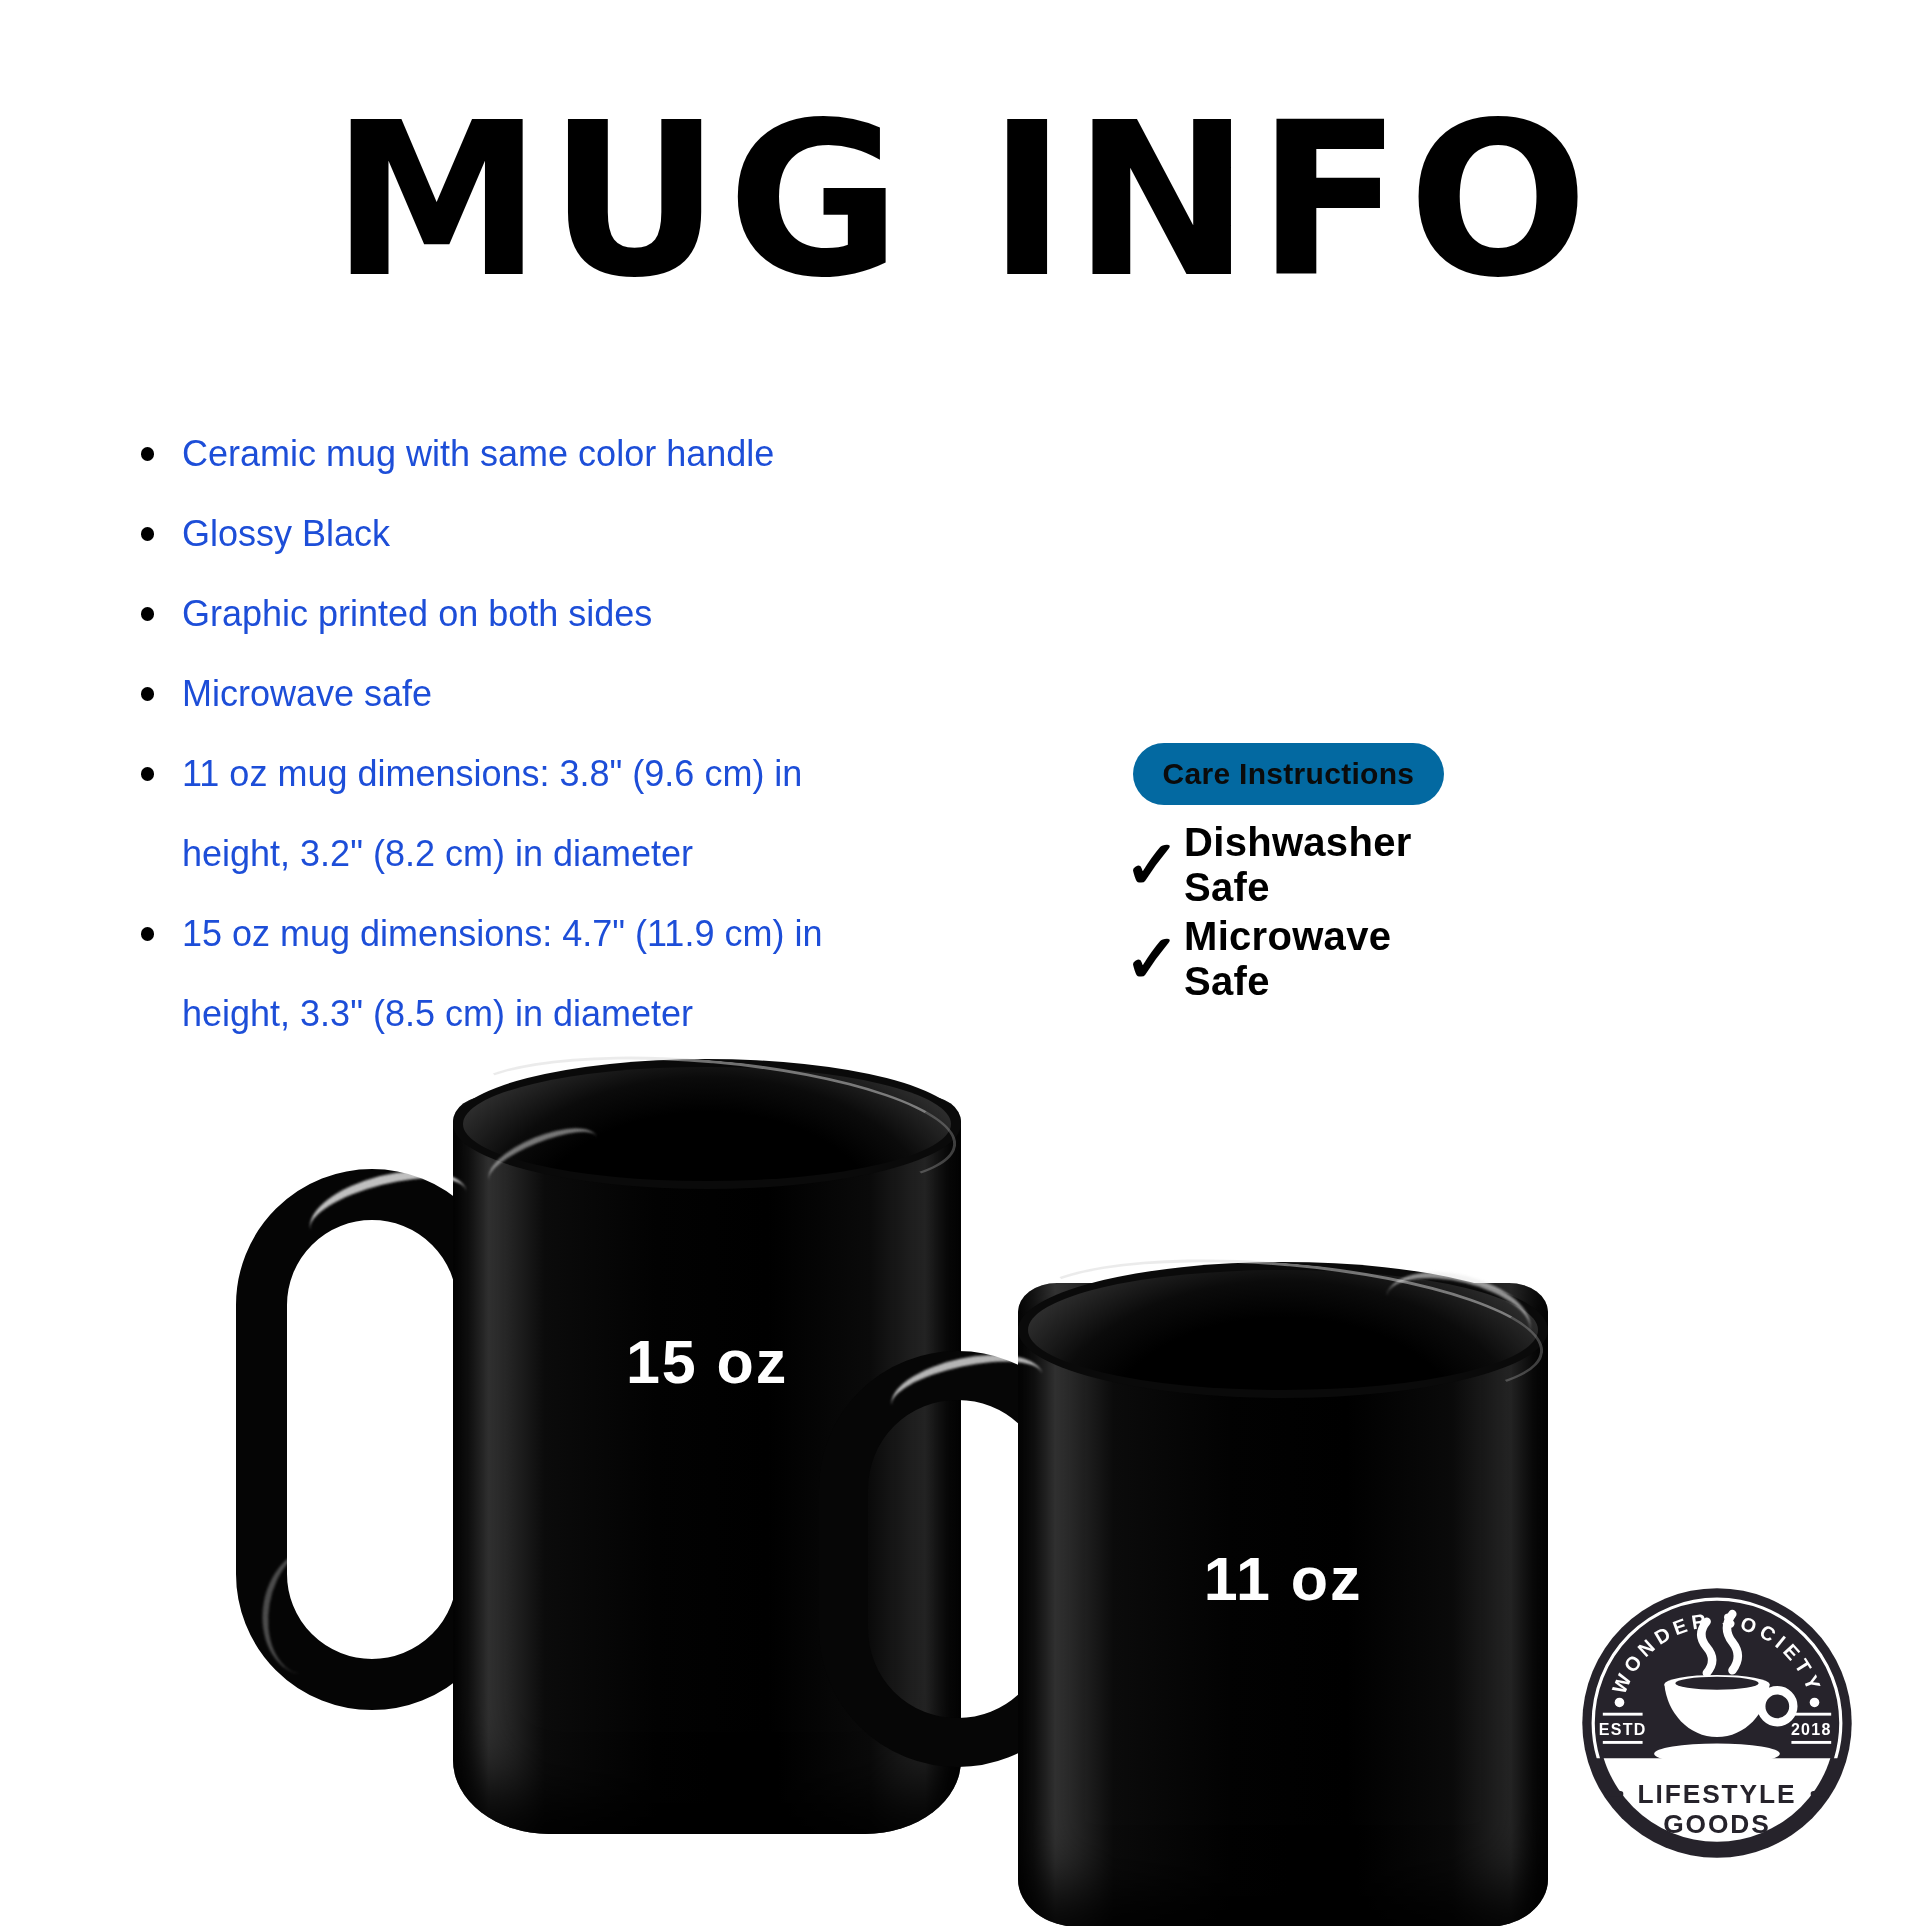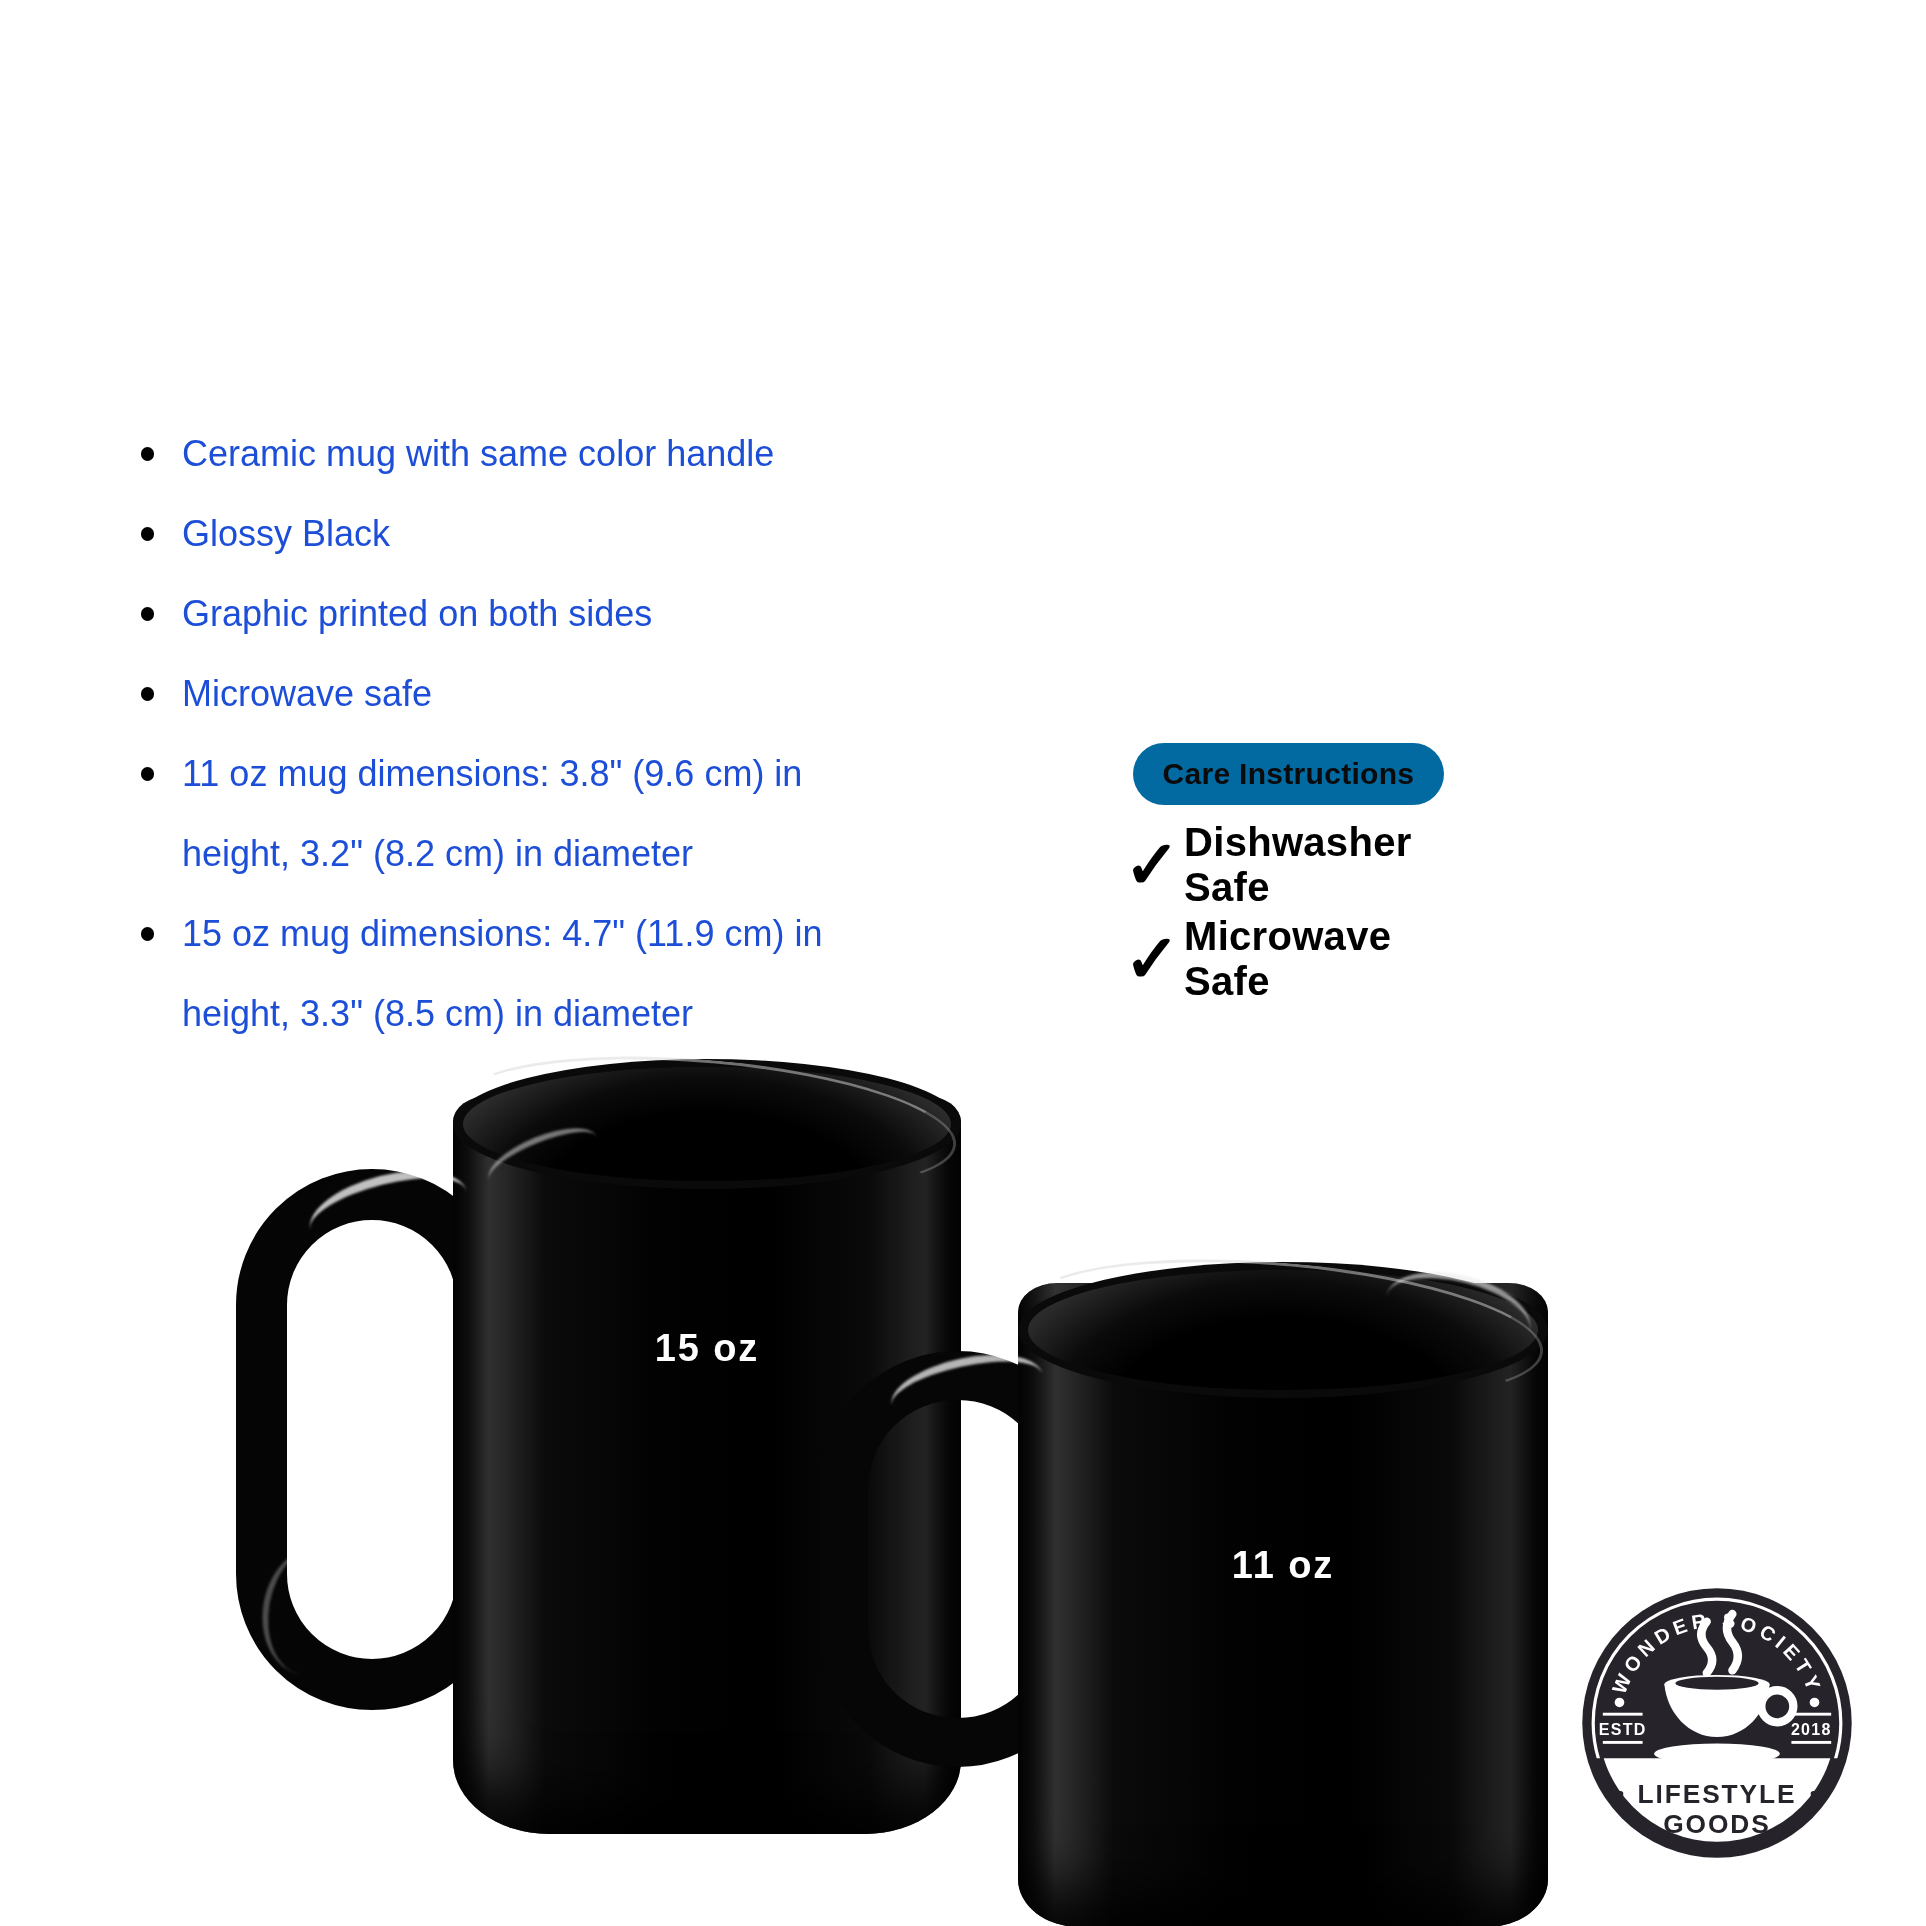--- a/index.html
+++ b/index.html
@@ -68,33 +68,34 @@
   }
 
   .gloss { position:absolute; z-index:3; border-radius:50%; background:transparent; filter:blur(1.3px); }
   #mug-15 .gloss-handle-top { left:77px; top:116px; width:161px; height:71px; border-top:9px solid rgba(255,255,255,0.75); transform:rotate(-14deg); }
   #mug-15 .gloss-handle-low { left:32px; top:488px; width:96px; height:128px; border-left:6.4px solid rgba(255,255,255,0.28); transform:rotate(10deg); }
   #mug-15 .gloss-shoulder { left:254px; top:77px; width:116px; height:45px; border-top:6.4px solid rgba(255,255,255,0.45); transform:rotate(-22deg); }
   #mug-11 .gloss-handle-top { left:71px; top:96px; width:154px; height:64px; border-top:8.3px solid rgba(255,255,255,0.7); transform:rotate(-12deg); }
   #mug-11 .gloss-rim-right { left:565px; top:13px; width:148px; height:77px; border-top:7px solid rgba(235,235,235,0.6); transform:rotate(14deg); }
 
   .mug-label { position:absolute; z-index:5; text-align:center; color:#ffffff;
-    font-size:38px; font-weight:700; letter-spacing:1.9px; }
+    font-size:61px; font-weight:700; letter-spacing:1.9px; }
   #mug-15 .mug-label { left:222px; width:508px; top:268px; }
   #mug-11 .mug-label { left:199px; width:530px; top:282px; }
 
   
   #brand-badge { position:absolute; left:1581px; top:1587px; width:272px; height:272px; z-index:6; }
   #brand-badge svg { width:100%; height:100%; font-family:"Liberation Sans", sans-serif; }
 </style>
 </head>
 <body>
 
 <div id="canvas">
 
+  <h1 id="title">MUG INFO</h1>
 
   <ul id="bullets">
     <li>Ceramic mug with same color handle</li>
     <li>Glossy Black</li>
     <li>Graphic printed on both sides</li>
     <li>Microwave safe</li>
     <li>11 oz mug dimensions: 3.8" (9.6 cm) in
 height, 3.2" (8.2 cm) in diameter</li>
     <li>15 oz mug dimensions: 4.7" (11.9 cm) in
 height, 3.3" (8.5 cm) in diameter</li>

